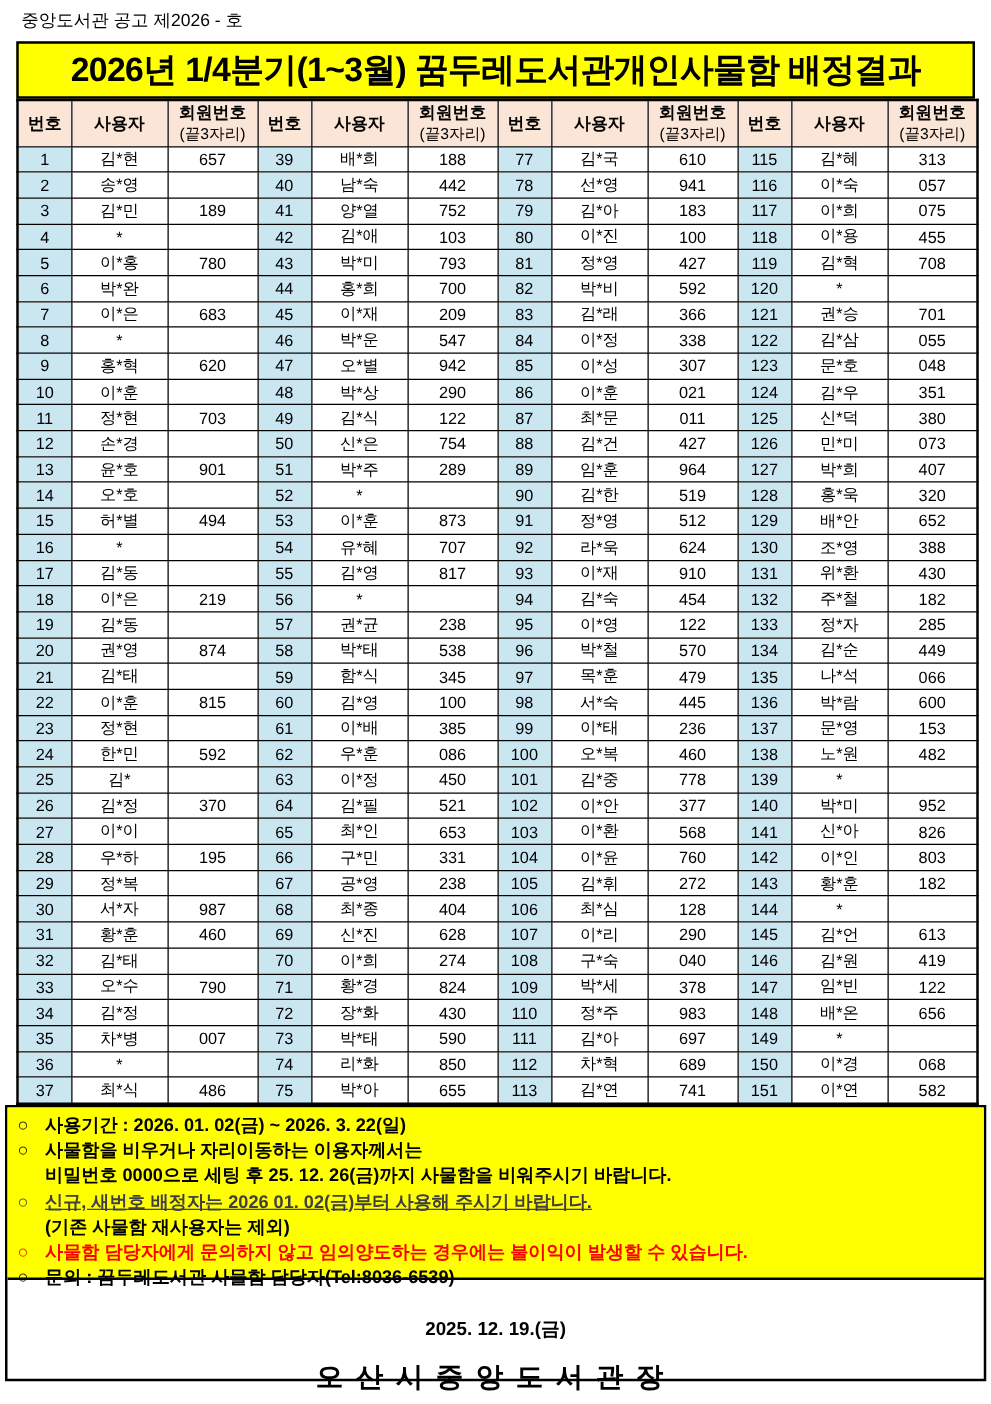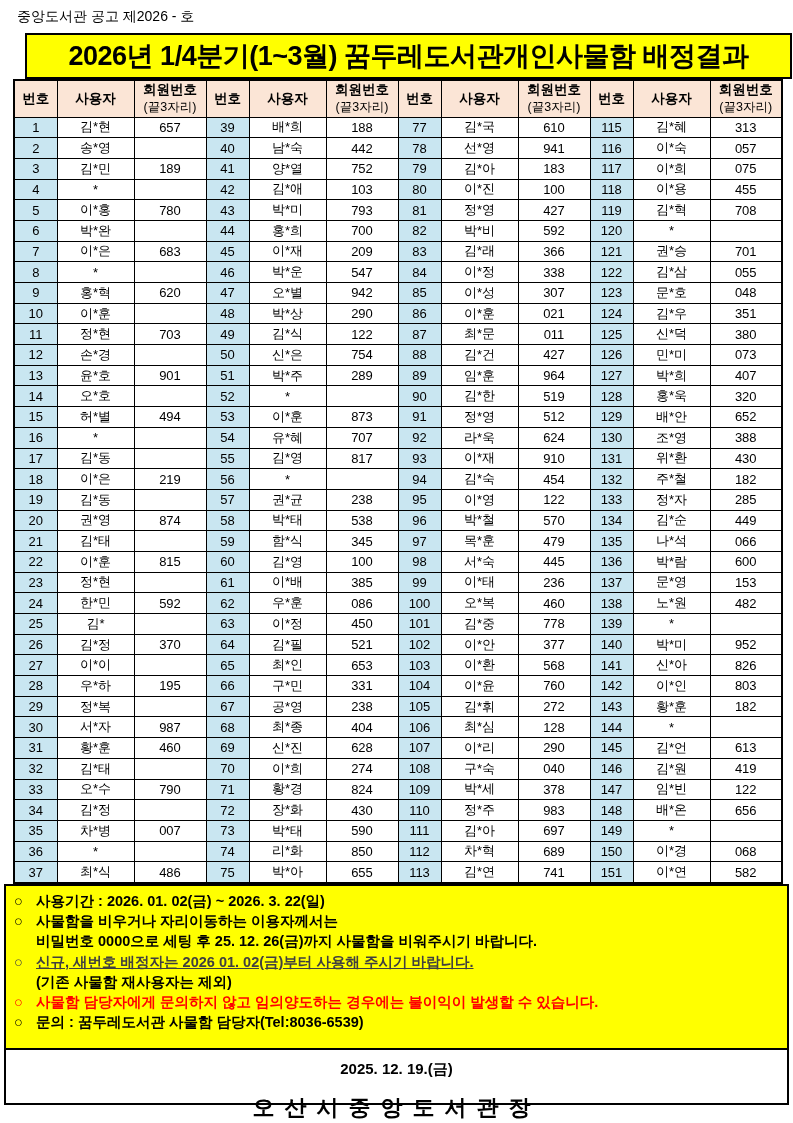--- a/index.html
+++ b/index.html
@@ -11,21 +11,21 @@
     color: #000;
   }
   .sheet { position: relative; width: 793px; height: 1123px; overflow: hidden; }
 
   .announcement {
     position: absolute; left: 17px; top: 8px;
     font-size: 14px; font-weight: 500; letter-spacing: 0px;
   }
 
   .title-box {
-    position: absolute; left: 25px; top: 33px; width: 767px; height: 46px;
+    position: absolute; left: 13px; top: 33px; width: 767px; height: 46px;
     background: #ffff00; border: 2px solid #000;
     display: flex; align-items: center; justify-content: center;
     font-size: 27px; font-weight: bold; letter-spacing: -0.5px;
   }
 
   table.assign-table {
     position: absolute; left: 13px; top: 79px;
     width: 767px; height: 805px;
     border-collapse: collapse; table-layout: fixed;
   }
@@ -40,31 +40,31 @@
   }
   table.assign-table th .sub { font-size: 12.5px; font-weight: normal; }
   table.assign-table td { font-size: 13px; background: #fff; }
   table.assign-table td.no { background: #c9e6f1; }
 
   .footer-box {
     position: absolute; left: 4px; top: 884px; width: 785px; height: 221px;
     border: 2px solid #000; background: #fff;
   }
   .notices {
-    background: #ffff00; height: 164px;
+    background: #ffff00; height: 138px;
     padding: 5px 8px 4px 8px;
     border-bottom: 2px solid #000;
   }
   .notice-line {
     font-size: 14.5px; font-weight: bold; height: 20.2px; line-height: 20.2px;
     white-space: nowrap;
   }
   .notice-line .bullet { display: inline-block; width: 22px; }
   .notice-line.indent { padding-left: 22px; }
-  .sign-area { text-align: center; padding-top: 10px; }
+  .sign-area { text-align: center; padding-top: 10px; margin-top: 20px; }
   .sign-date { font-size: 15px; font-weight: bold; }
   .sign-name { font-size: 22px; font-weight: bold; letter-spacing: 10px; margin-top: 14px; }
 </style>
 </head>
 <body>
 
 <div class="sheet">
 
   <div class="announcement">중앙도서관 공고 제2026 - 호</div>
 

